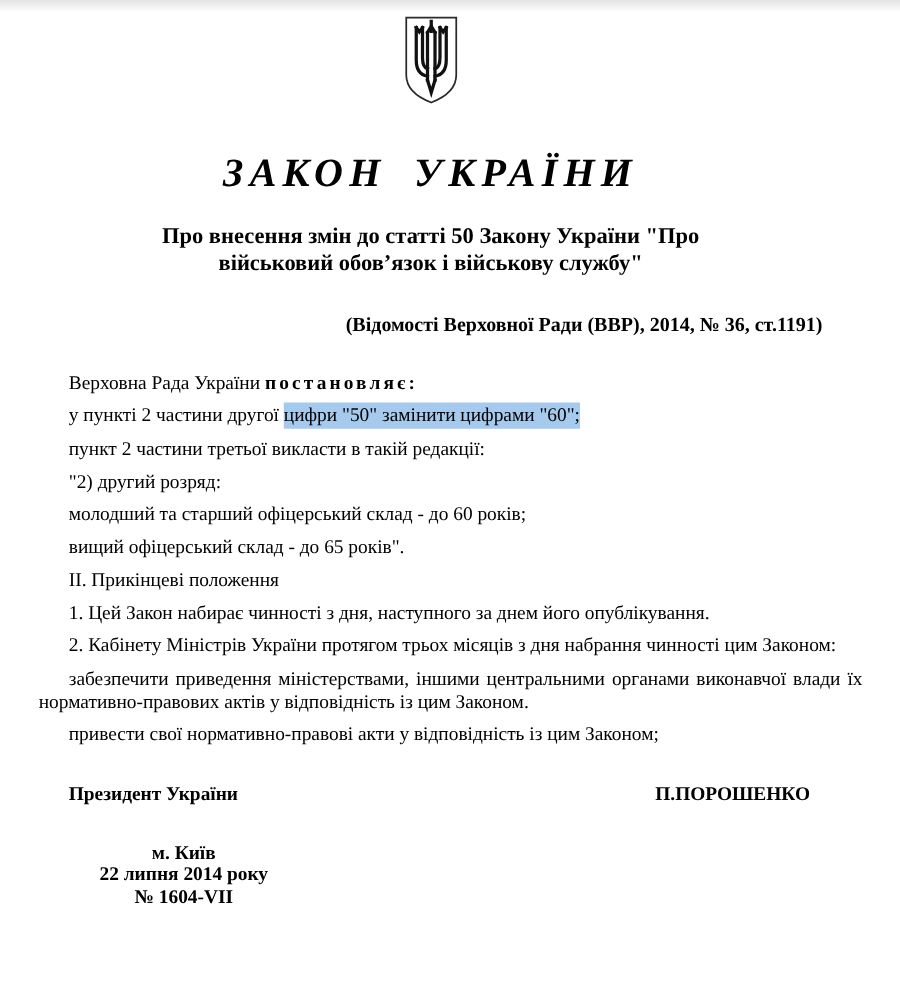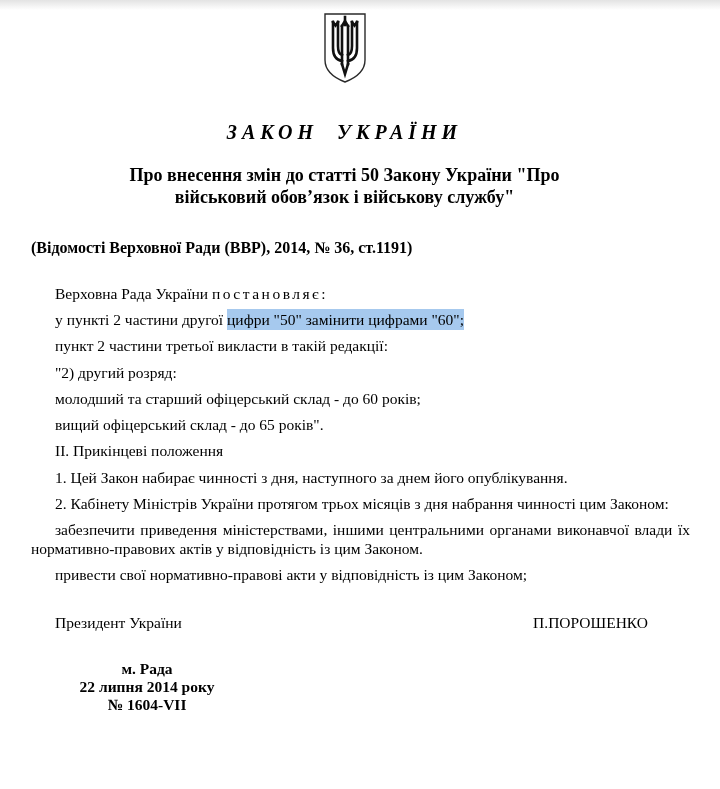--- a/index.html
+++ b/index.html
@@ -29,73 +29,73 @@
   }
   .emblem{
     margin:2px auto 0;
     width:54px;
     height:73px;
     display:block;
   }
   .law-title{
     margin:36px 0 12px;
     text-align:center;
-    font-size:20px;
+    font-size:32px;
     font-weight:bold;
     font-style:italic;
     letter-spacing:5px;
     word-spacing:9px;
     line-height:1.1;
   }
   .law-subtitle{
     margin:22px auto 0;
     max-width:522px;
     text-align:center;
     font-size:18px;
     font-weight:bold;
     line-height:1.22;
   }
   .reference{
     margin-top:30px;
-    text-align:left;
+    text-align:right;
     font-size:16px;
     font-weight:bold;
     line-height:1.18;
   }
   .body-text p{
     font-size:15.5px;
     line-height:1.18;
     margin:8px 0;
     text-align:justify;
     text-indent:24px;
   }
   .body-text p.first{
     margin-top:27px;
   }
   .spaced-bold{
-    font-weight:normal;
+    font-weight:bold;
     letter-spacing:2.5px;
   }
   a.article-link{
     color:var(--link-color);
     text-decoration:underline;
     cursor:pointer;
   }
   .highlight{
     background:var(--highlight-color);
     padding:2px 0;
   }
   .signature{
     margin-top:30px;
     width:627px;
     display:flex;
     justify-content:space-between;
     align-items:baseline;
     font-size:15.5px;
-    font-weight:normal;
+    font-weight:bold;
     line-height:1.18;
   }
   .signature .sig-left{ margin-left:24px; }
   .signature .sig-right{ margin-right:10px; }
   .enactment{
     margin-top:28px;
     width:232px;
     text-align:center;
     font-size:15.5px;
     font-weight:bold;
@@ -160,18 +160,18 @@
     <p>привести свої нормативно-правові акти у відповідність із цим Законом;</p>
 
   </div>
 
   <div class="signature">
     <span class="sig-left">Президент України</span>
     <span class="sig-right">П.ПОРОШЕНКО</span>
   </div>
 
   <div class="enactment">
-    <div>м. Рада</div>
+    <div>м. Київ</div>
     <div>22 липня 2014 року</div>
     <div>№ 1604-VII</div>
   </div>
 
 </div>
 
 </body></html>

